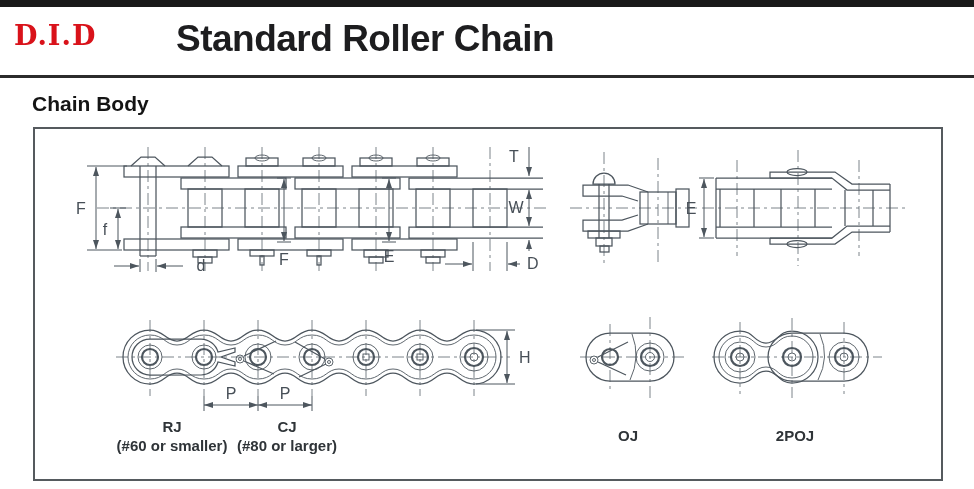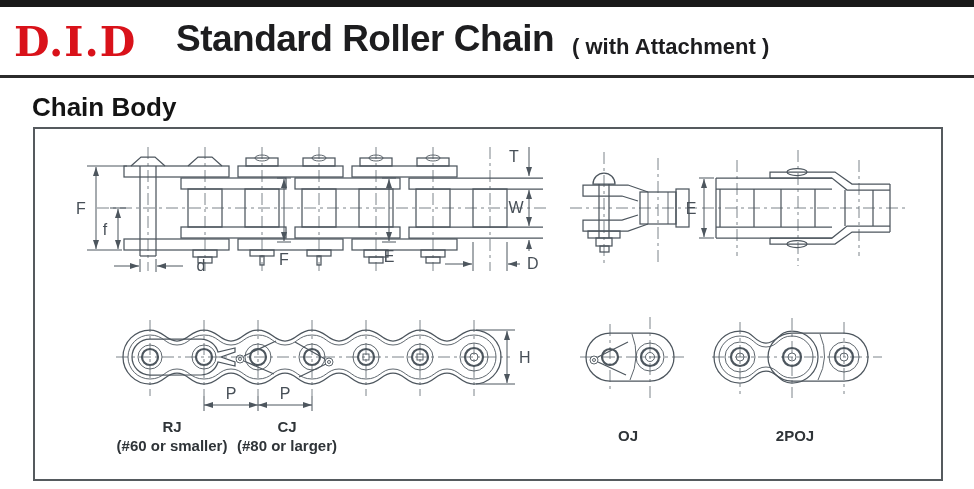--- a/index.html
+++ b/index.html
@@ -1,41 +1,40 @@
 <!DOCTYPE html>
 <html><head>
 <meta charset="utf-8">
 <style>
   html,body{margin:0;padding:0;background:#ffffff;}
   body{width:974px;height:489px;position:relative;font-family:"Liberation Sans",sans-serif;overflow:hidden;}
   .top-bar{position:absolute;left:0;top:0;width:974px;height:7px;background:#1a1a1a;}
   .header-row{position:absolute;left:176px;top:18px;display:flex;align-items:flex-end;white-space:nowrap;}
-  .logo{position:absolute;left:14px;top:22px;font-family:"DejaVu Serif",serif;font-weight:bold;font-size:41px;line-height:1;color:#d9121a;letter-spacing:1px;}
+  .logo{position:absolute;left:14px;top:22px;font-family:"DejaVu Serif",serif;font-weight:bold;font-size:27px;line-height:1;color:#d9121a;letter-spacing:1px;}
   .title{font-size:37px;font-weight:bold;color:#1d1d1f;letter-spacing:-0.5px;}
   .subtitle{font-size:22px;font-weight:bold;color:#1d1d1f;margin-left:18px;}
   .separator{position:absolute;left:0;top:75px;width:974px;height:3px;background:#2b2b2b;}
-  .section-heading{position:absolute;left:32px;top:92px;font-size:26px;font-weight:bold;color:#141414;}
+  .section-heading{position:absolute;left:32px;top:92px;font-size:21px;font-weight:bold;color:#141414;}
   .diagram-box{position:absolute;left:33px;top:127px;width:906px;height:350px;border:2px solid #555a5e;background:#ffffff;}
   svg.drawing{position:absolute;left:0;top:0;width:974px;height:489px;}
   svg .ln{stroke:#4d565e;stroke-width:1.25;fill:none;}
   svg .thin{stroke:#4d565e;stroke-width:0.9;fill:none;}
   svg .bold{stroke:#4d565e;stroke-width:2.2;fill:none;}
   svg .cl{stroke:#5b646c;stroke-width:0.8;fill:none;stroke-dasharray:12 4 3 4;}
   svg .dim{stroke:#4d565e;stroke-width:1;fill:none;}
   svg text.dimlbl{font-family:"Liberation Sans",sans-serif;font-size:16px;fill:#474f57;}
   svg text.cap{font-family:"Liberation Sans",sans-serif;font-size:15px;font-weight:bold;fill:#2f3438;}
 </style>
 </head>
 <body>
 
 <div class="top-bar"></div>
 <div class="logo">D.I.D</div>
 <div class="header-row">
   <span class="title">Standard Roller Chain</span>
-  <span class="subtitle">( with Attachment )</span>
 </div>
 <div class="separator"></div>
 <div class="section-heading">Chain Body</div>
 <div class="diagram-box"></div>
 
 <svg class="drawing" viewBox="0 0 974 489">
   <defs>
     <marker id="arr" viewBox="0 0 9 6" refX="9" refY="3" markerWidth="9" markerHeight="6" orient="auto-start-reverse">
       <path d="M0,0 L9,3 L0,6 Z" fill="#4d565e"></path>
     </marker>

